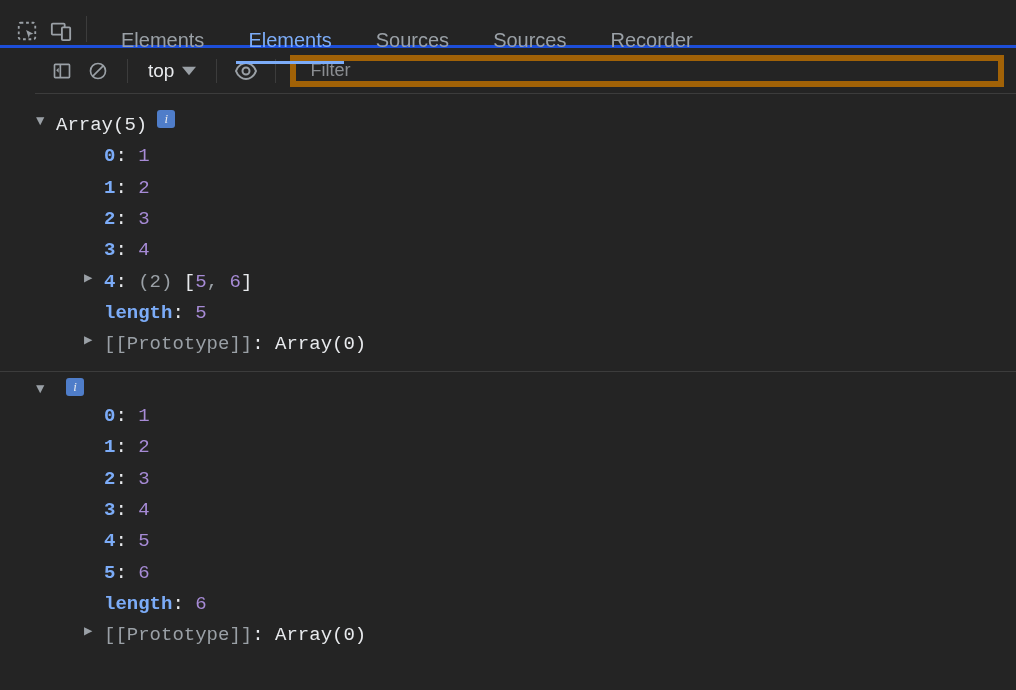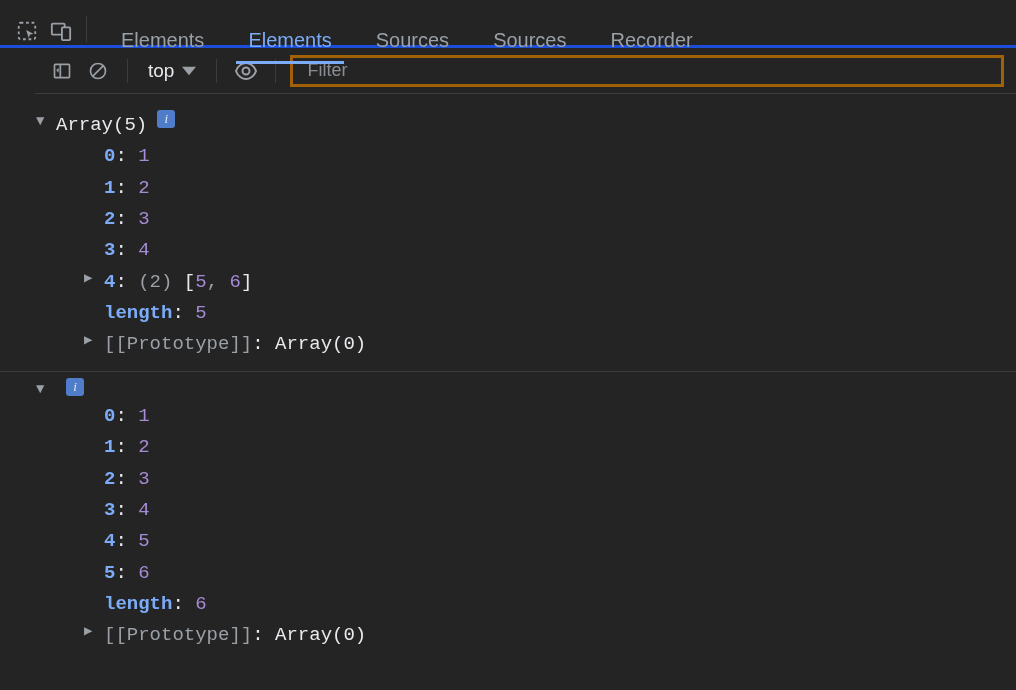--- a/index.html
+++ b/index.html
@@ -119,21 +119,21 @@
       fill: #9aa0a6;
     }
     .eye-btn svg { width: 24px; height:24px; }
     .filter-wrap {
       flex: 1;
     }
     .filter-input {
       width: 100%;
       height: 32px;
       background: #242424;
-      border: 3px solid #a16207;
+      border: 6px solid #a16207;
       color: #e8eaed;
       font-size: 18px;
       padding: 0 14px;
       font-family: "Helvetica Neue", Arial, sans-serif;
     }
     .filter-input::placeholder {
       color: #8a8d91;
     }
 
     .console-body {

